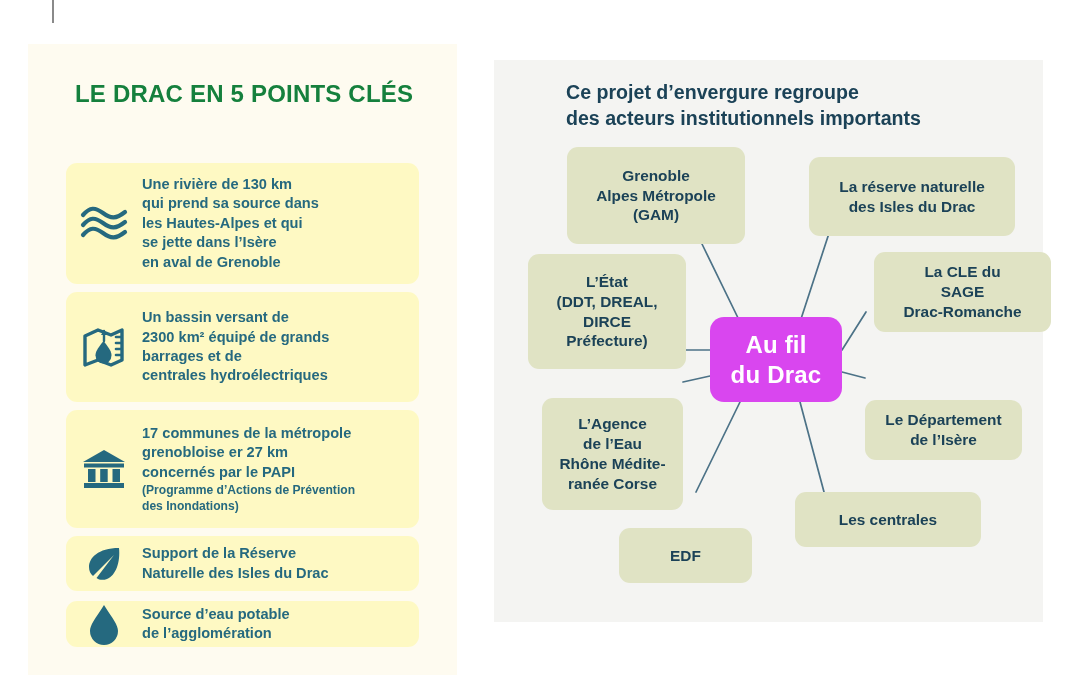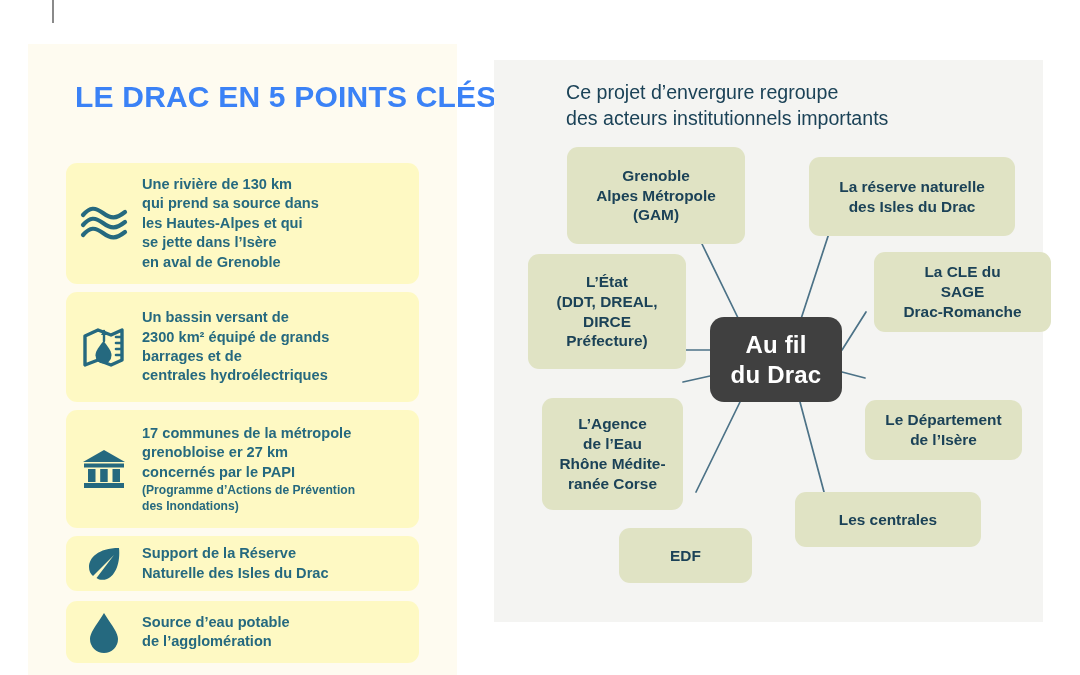--- a/index.html
+++ b/index.html
@@ -25,24 +25,24 @@
   #left-panel {
     position: absolute;
     left: 28px; top: 44px;
     width: 429px; height: 631px;
     background: #fefbf0;
   }
   #left-title {
     position: absolute;
     left: 47px; top: 36px;
     width: 370px;
-    font-size: 30px;
+    font-size: 24px;
     font-weight: bold;
     letter-spacing: 0.2px;
-    color: #3b82f6;
+    color: #15803d;
     white-space: nowrap;
   }
   .kpcard {
     position: absolute;
     left: 38px;
     width: 353px;
     background: #fef9c3;
     border-radius: 11px;
     box-sizing: border-box;
     display: flex;
@@ -69,35 +69,35 @@
     font-size: 12.1px;
     font-weight: bold;
     line-height: 1.27;
     margin-top: 1px;
   }
 
   #card-0 { top: 119px; height: 121px; }
   #card-1 { top: 248px; height: 110px; }
   #card-2 { top: 366px; height: 118px; }
   #card-3 { top: 492px; height:  55px; }
-  #card-4 { top: 557px; height:  62px; }
+  #card-4 { top: 557px; height:  46px; }
 
   
   #right-panel {
     position: absolute;
     left: 494px; top: 60px;
     width: 549px; height: 562px;
     background: #f4f4f2;
   }
   #right-title {
     position: absolute;
     left: 72px; top: 19px;
     width: 460px;
     font-size: 19.6px;
-    font-weight: normal;
+    font-weight: bold;
     line-height: 1.34;
     color: #1b4257;
     white-space: pre-line;
   }
 
   #diagram {
     position: absolute;
     left: 0; top: 0;
     width: 549px; height: 562px;
   }
@@ -118,21 +118,21 @@
     text-align: center;
     font-size: 15.4px;
     font-weight: bold;
     line-height: 1.285;
     color: #1b4257;
     white-space: pre-line;
     padding: 4px 8px;
   }
   #hub {
     position: absolute;
-    background: #404040;
+    background: #d946ef;
     border-radius: 14px;
     display: flex;
     align-items: center;
     justify-content: center;
     text-align: center;
     color: #ffffff;
     font-size: 24px;
     font-weight: bold;
     line-height: 1.24;
     white-space: pre-line;

